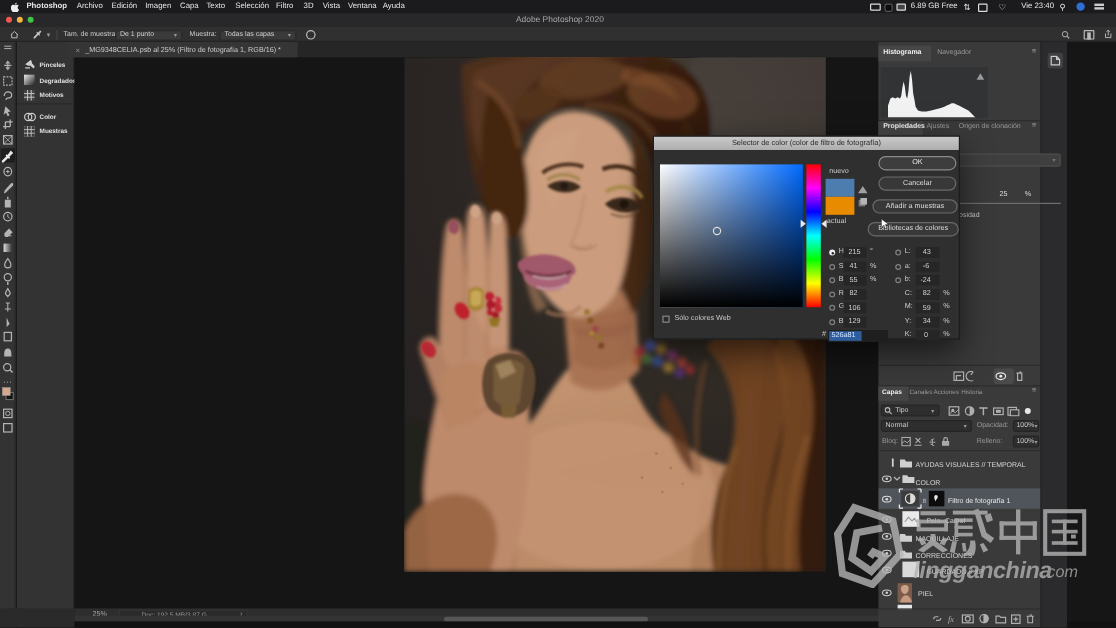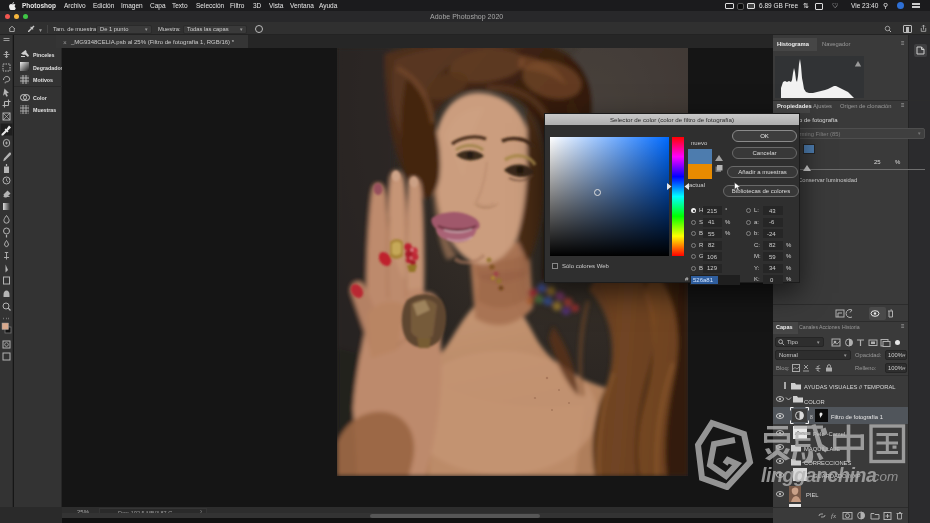--- a/index.html
+++ b/index.html
@@ -329,21 +329,21 @@
   <div class="abs" style="left:62px;top:507px;width:711px;height:11px;background:#2d2d2d;"></div>
   <div class="txt" style="left:77px;top:509px;font-size:6px;color:#aaa;">25%</div>
   <div class="abs" style="left:99px;top:508px;width:108px;height:9px;background:#2a2a2a;border:1px solid #353535;"></div>
   <div class="txt" style="left:118px;top:509.5px;font-size:5.5px;color:#999;">Doc: 192,5 MB/3,87 G</div>
   <div class="txt" style="left:200px;top:508px;font-size:6.5px;color:#888;">›</div>
   <div class="abs" style="left:62px;top:513px;width:711px;height:5px;background:#333;"></div>
   <div class="abs" style="left:370px;top:513.5px;width:170px;height:4px;background:#565656;border-radius:2px;"></div>
   <div class="abs" style="left:0;top:518px;width:930px;height:5px;background:#111;"></div>
   <div class="abs" style="left:0;top:507px;width:62px;height:16px;background:#2a2a2a;"></div>
 
-  <div id="rightpanels" style="position:absolute;left:773px;top:35px;width:157px;height:488px;background:#3a3a3a;">
+  <div id="rightpanels" style="position:absolute;left:732px;top:35px;width:157px;height:488px;background:#3a3a3a;">
 
     <div class="abs" style="left:135px;top:0;width:22px;height:488px;background:#2b2b2d;border-left:1px solid #242424;"></div>
     <div class="abs" style="left:141px;top:9px;width:13px;height:13px;background:#3f3f41;border-radius:2px;"></div>
     <svg class="abs" style="left:143px;top:11px;" width="9" height="9" viewBox="0 0 9 9">
         <path fill="none" stroke="#ccc" stroke-width="1" d="M1 1h4.5L8 3.5V8H1zM5.5 1v2.5H8"></path>
       </svg>
 
     <div class="abs" style="left:0;top:3px;width:44px;height:13px;background:#464646;"></div>
     <div class="txt" style="left:4px;top:6px;font-size:5.8px;font-weight:bold;color:#f0f0f0;">Histograma</div>
     <div class="txt" style="left:49px;top:6px;font-size:5.8px;color:#9a9a9a;">Navegador</div>

